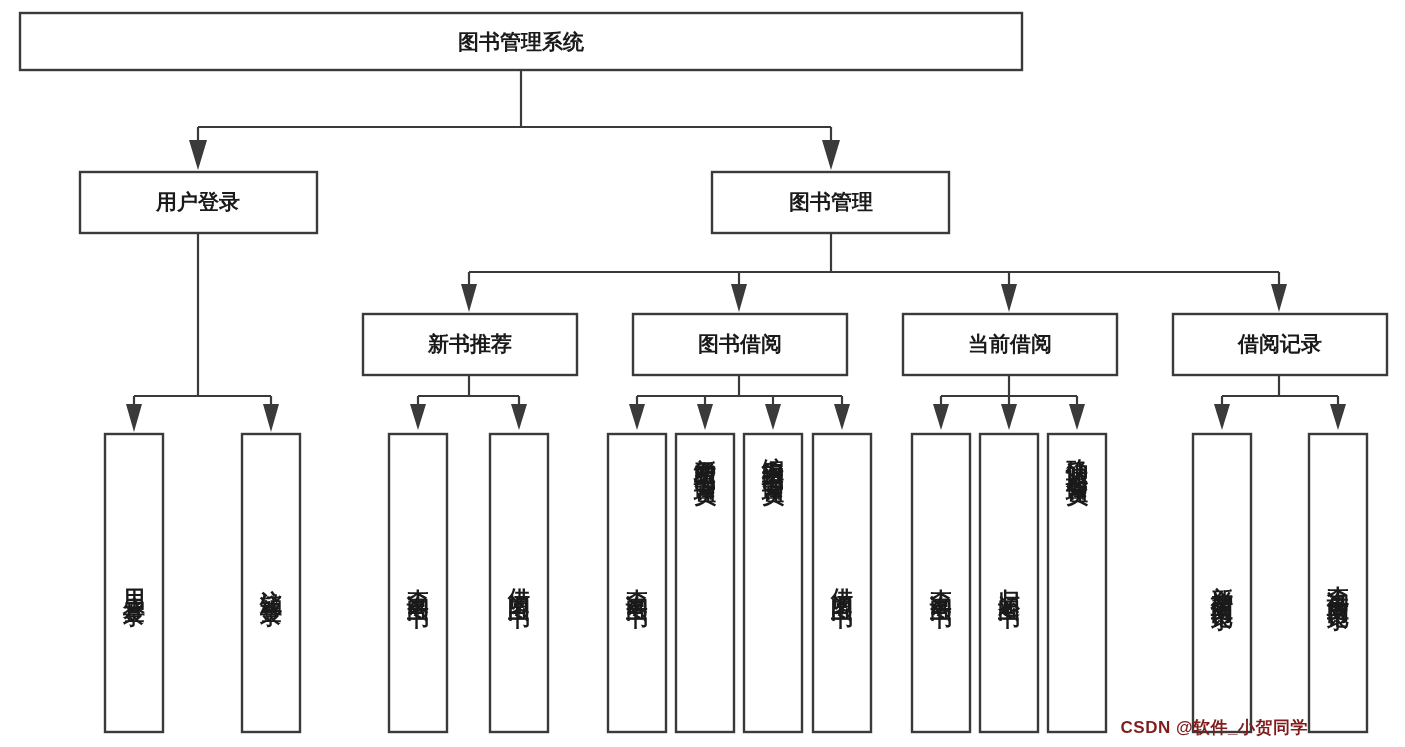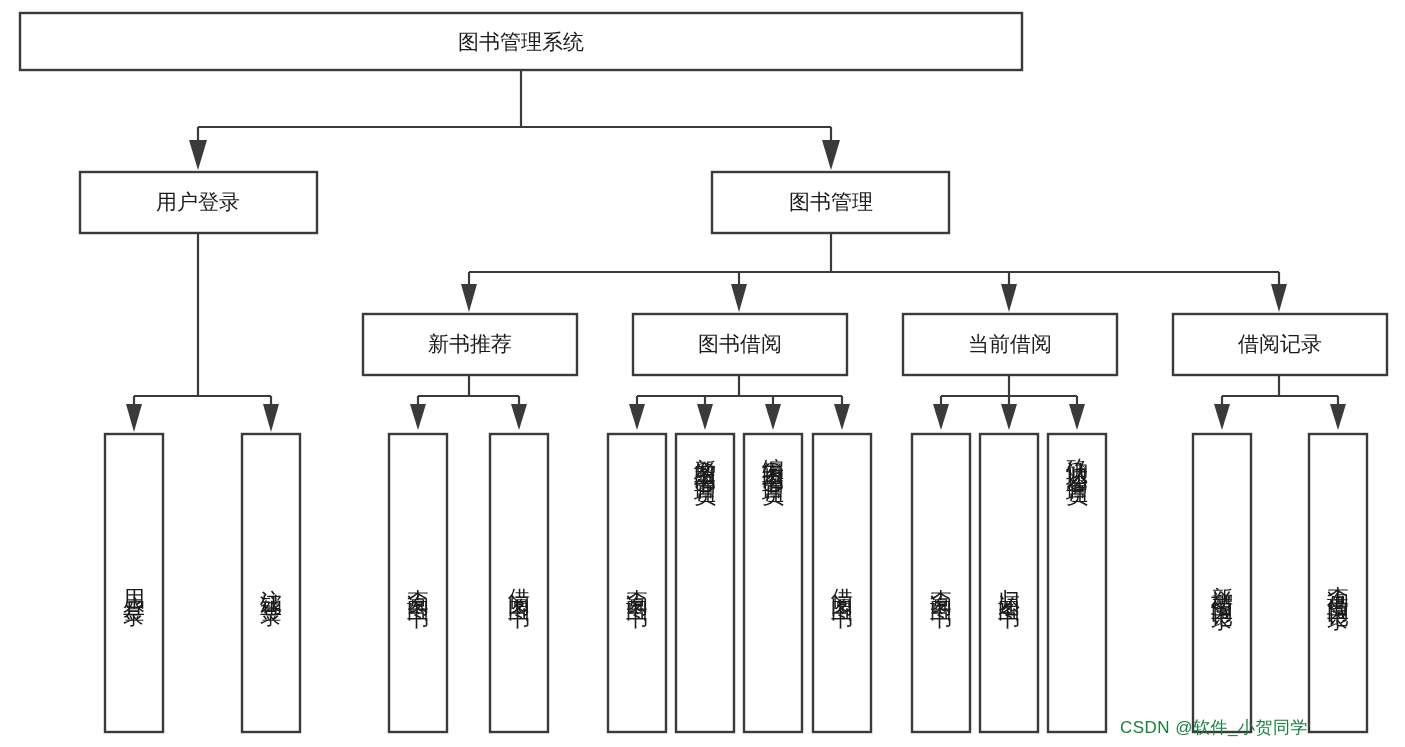--- a/index.html
+++ b/index.html
@@ -11,20 +11,21 @@
     width: 1405px;
     height: 747px;
     font-family: "Liberation Sans", "DejaVu Sans", sans-serif;
     overflow: hidden;
     position: relative;
   }
   #diagram-root {
     position: relative;
     width: 1316px;
     height: 747px;
+    font-weight: bold;
   }
   svg.diagram-svg {
     position: absolute;
     top: 0;
     left: 0;
     width: 1405px;
     height: 747px;
   }
   .node-box {
     fill: #ffffff;
@@ -46,21 +47,21 @@
     fill: #1a1a1a;
     text-anchor: middle;
     dominant-baseline: middle;
   }
   .watermark-text {
     position: absolute;
     right: 8px;
     bottom: 8px;
     font-family: "Liberation Sans", "DejaVu Sans", sans-serif;
     font-size: 17px;
-    color: #15803d;
+    color: #7f1d1d;
     letter-spacing: 0.5px;
     white-space: nowrap;
     user-select: none;
   }
 </style>
 </head>
 <body>
 
 <div id="diagram-root">
 

